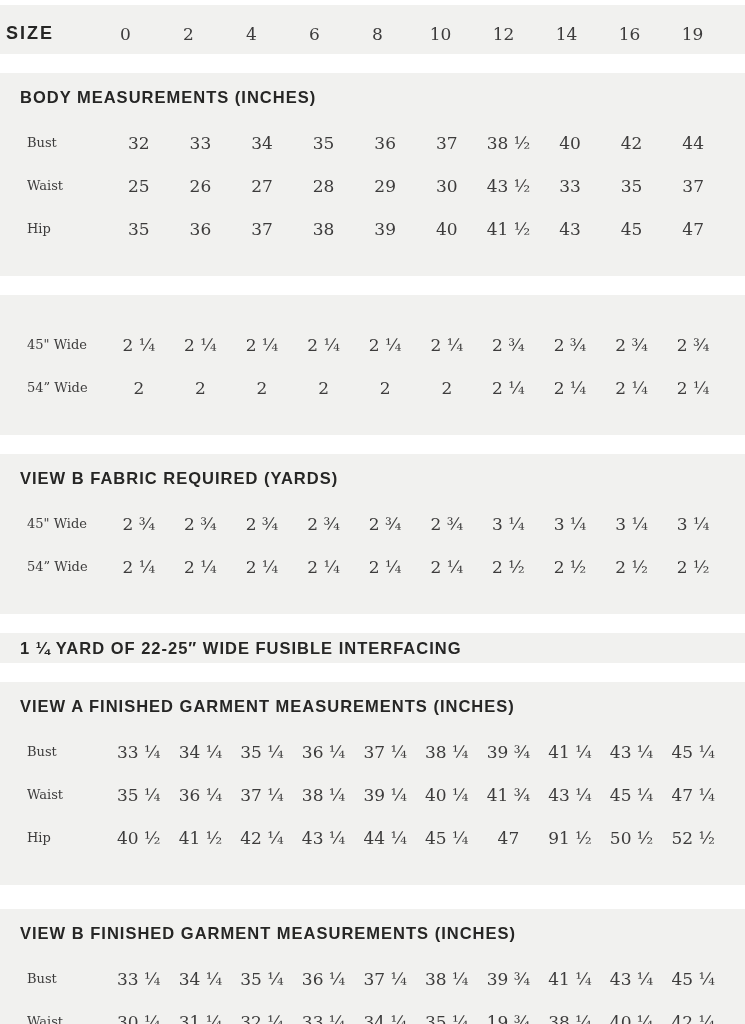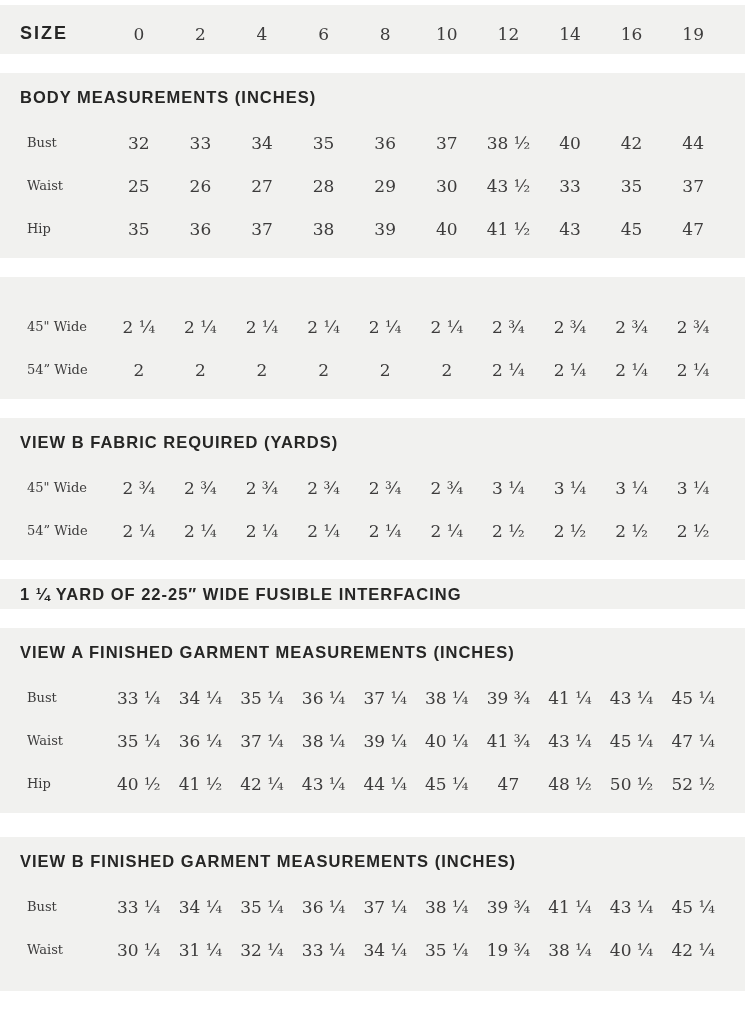--- a/index.html
+++ b/index.html
@@ -23,39 +23,39 @@
     display: grid;
     grid-template-columns: 88px repeat(10, 1fr);
     align-items: center;
     padding: 0 21px 0 20px;
   }
   
   .size-band {
     margin-top: 5px;
     height: 49px;
   }
-  .size-band .grid { height: 57px; }
+  .size-band .grid { height: 57px; padding-left: 6px; }
   .size-label {
     font-family: "Liberation Sans", sans-serif;
     font-weight: bold;
     font-size: 18px;
     letter-spacing: 2px;
     color: #262625;
   }
   .cell {
     text-align: center;
     font-family: "DejaVu Serif", serif;
     font-size: 17px;
     color: #3d3c3c;
     white-space: nowrap;
   }
   
   .section {
     margin-top: 19px;
-    padding: 14px 0 8px 0;
+    padding: 14px 0 26px 0;
   }
   .section.no-rows {
     padding: 5px 0;
   }
   .section.last {
     margin-top: 24px;
     padding-bottom: 20px;
   }
   .section-title {
     font-family: "Liberation Sans", sans-serif;
@@ -239,21 +239,21 @@
           </div>
           <div class="grid data-row">
     <span class="row-label">Hip</span>
   <span class="cell">40 ½</span>
             <span class="cell">41 ½</span>
             <span class="cell">42 ¼</span>
             <span class="cell">43 ¼</span>
             <span class="cell">44 ¼</span>
             <span class="cell">45 ¼</span>
             <span class="cell">47</span>
-            <span class="cell">48 ½</span>
+            <span class="cell">91 ½</span>
             <span class="cell">50 ½</span>
             <span class="cell">52 ½</span>
           </div>
         </div>
   </section>
       <section class="band section last">
     <div class="section-title">VIEW B FINISHED GARMENT MEASUREMENTS (INCHES)</div>
     <div class="rows">
           <div class="grid data-row">
     <span class="row-label">Bust</span>

